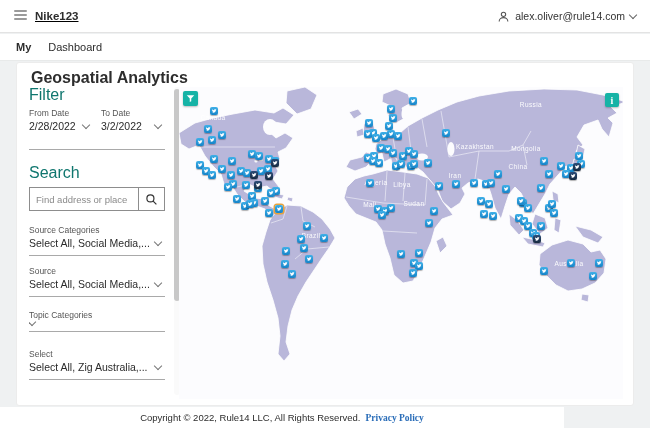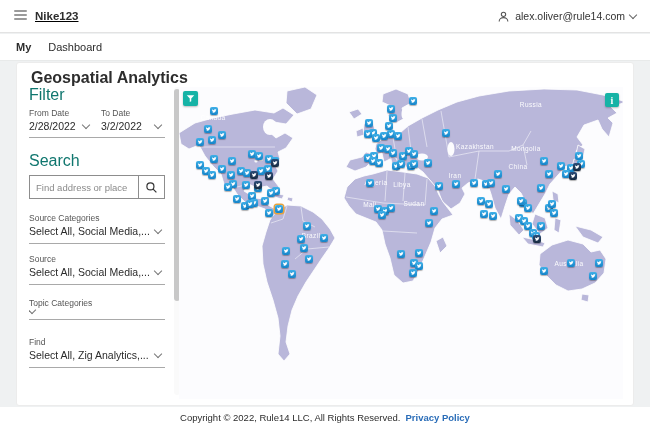--- a/index.html
+++ b/index.html
@@ -30,21 +30,21 @@
   .card-title { position:absolute; left:14px; top:6px; font-size:16px; font-weight:bold; color:#2d2d2d; }
 
   
   .panel { position:absolute; left:12px; top:23px; width:136px; height:314px; overflow:hidden; }
   .h-big { font-size:16px; color:#0f766e; font-weight:400; margin-bottom:4px; }
   .dates-row { display:flex; }
   .date-col { flex:1; }
   .sm-label { font-size:8.5px; color:#555; margin-bottom:2px; }
   .sel-value { font-size:10.5px; color:#2b2b2b; display:flex; align-items:center; justify-content:space-between; cursor:pointer; padding-right:4px; }
   .sel-value .chev { border-color:#777; }
-  .row-line { border-bottom:1px solid #a9a9a9; padding-bottom:5px; }
+  .row-line { border-bottom:1px solid #a9a9a9; padding-bottom:17px; }
   .divider-gap { height:14px; }
   .searchbox { display:flex; border:1px solid #8d8d8d; height:24px; margin-top:5px; background:#fff; }
   .searchbox input { flex:1; border:none; outline:none; font-size:9.5px; color:#333; padding:0 6px; width:90px;
                      font-family:"Liberation Sans", sans-serif; }
   .searchbox input::placeholder { color:#8a8a8a; }
   .search-btn { width:26px; border-left:1px solid #8d8d8d; display:flex; align-items:center; justify-content:center; cursor:pointer; background:#fff; }
   .select-block { }
   .select-block .row-line { padding-bottom:6px; }
   
   .scrollbar { position:absolute; left:157px; top:24px; width:6px; height:308px; background:#fafafa; border-radius:3px; }
@@ -58,24 +58,24 @@
   .map-btn.filter { left:4px; top:4px; }
   .map-btn.info { right:4px; top:6px; width:14px; height:14px; font-size:10px; color:#fff; font-weight:bold; font-family:"Liberation Serif", serif; }
   .marker { position:absolute; width:8px; height:8px; border-radius:2px; display:flex; align-items:center; justify-content:center;
             box-shadow:0 1px 1px rgba(0,0,0,.3); cursor:pointer; }
   .marker svg { width:6px; height:6px; }
   .marker.ring { box-shadow:0 0 0 1.5px #e8a33d, 0 1px 1px rgba(0,0,0,.3); }
   .country-label { position:absolute; color:rgba(255,255,255,.95); font-size:6.5px; letter-spacing:.4px;
                    transform:translate(-50%,-50%); white-space:nowrap; pointer-events:none; }
 
   
-  .footer { position:absolute; left:0; top:407px; width:650px; height:21px; background:#fff;
+  .footer { position:absolute; left:0; top:407px; width:564px; height:21px; background:#fff;
             display:flex; align-items:center; justify-content:center; gap:5px; }
   .copyright { font-size:9.5px; color:#2d2d2d; }
-  .privacy { font-size:9.5px; font-weight:bold; cursor:pointer; text-decoration:none; }
+  .privacy { font-size:9.5px; font-weight:bold; cursor:pointer; text-decoration:none;font-family:Liberation Serif, serif; }
 </style>
 </head>
 <body>
 
 <div class="topbar">
   <div class="brand-wrap">
     <div class="hamburger">
         <span></span>
         <span></span>
         <span></span>
@@ -151,23 +151,23 @@
             <span class="chev"></span>
           </div>
         </div>
         <div class="select-block" style="margin-top: 13px;">
           <div class="sm-label">Topic Categories</div>
           <div class="sel-value row-line">
             <span class="chev"></span>
           </div>
         </div>
         <div class="select-block" style="margin-top: 17px;">
-          <div class="sm-label">Find</div>
+          <div class="sm-label">Select</div>
           <div class="sel-value row-line">
-            <span>Select All, Zig Analytics,...</span>
+            <span>Select All, Zig Australia,...</span>
             <span class="chev"></span>
           </div>
         </div>
       </div>
   </div>
 
   <div class="scrollbar">
     <div class="scroll-thumb"></div>
   </div>
 

